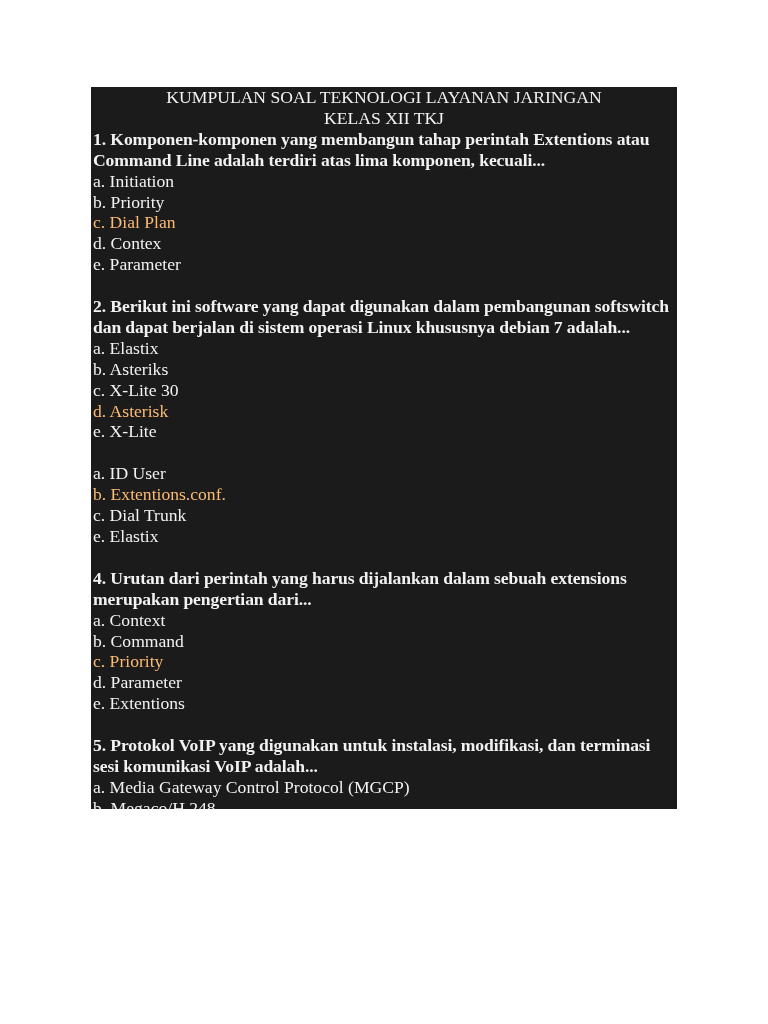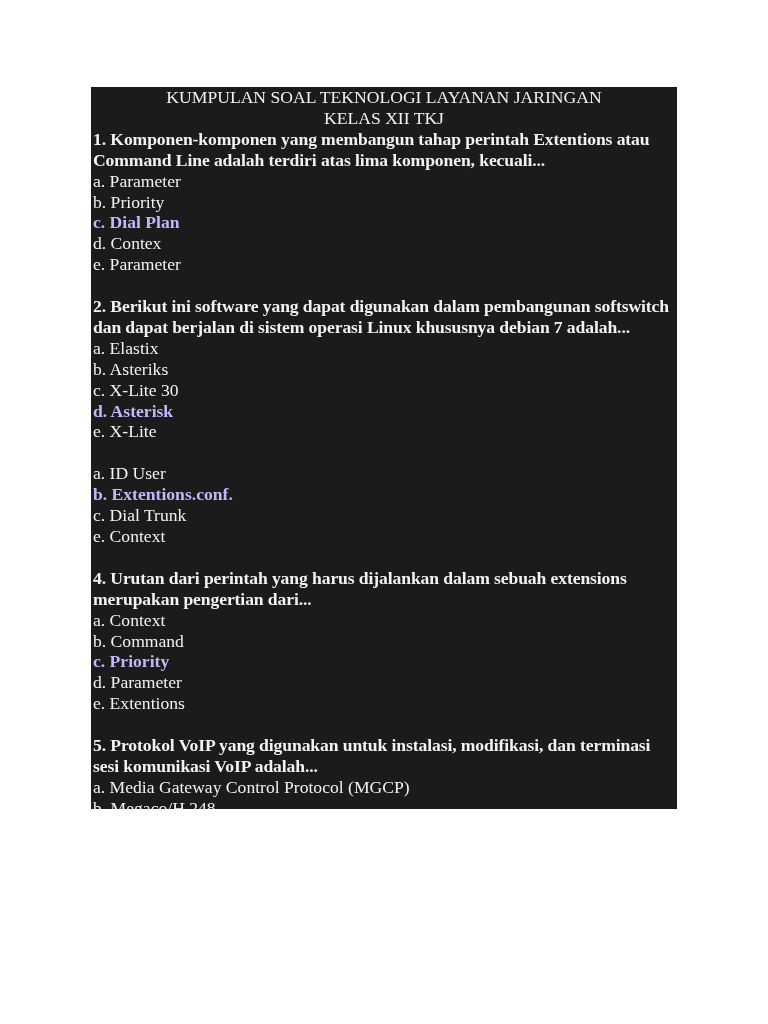--- a/index.html
+++ b/index.html
@@ -41,56 +41,56 @@
       display: block;
       white-space: normal;
       letter-spacing: -0.1px;
       font-weight: bold;
     }
     .option {
       display: block;
       white-space: nowrap;
     }
     .option.correct {
-      color: #c4b5fd;
-      font-weight: bold;
+      color: #fdba74;
+      font-weight: normal;
     }
   </style>
 </head>
 <body>
 
 <div class="page">
   <div class="title">
     <span class="title-line">KUMPULAN SOAL TEKNOLOGI LAYANAN JARINGAN</span>
     <span class="title-line">KELAS XII TKJ</span>
   </div>
 
   <div class="question">
     <span class="q-text">1. Komponen-komponen yang membangun tahap perintah Extentions atau Command Line adalah terdiri atas lima komponen, kecuali...</span>
-    <span class="option">a. Parameter</span>
+    <span class="option">a. Initiation</span>
     <span class="option">b. Priority</span>
     <span class="option correct">c. Dial Plan</span>
     <span class="option">d. Contex</span>
     <span class="option">e. Parameter</span>
   </div>
 
   <div class="question">
     <span class="q-text">2. Berikut ini software yang dapat digunakan dalam pembangunan softswitch dan dapat berjalan di sistem operasi Linux khususnya debian 7 adalah...</span>
     <span class="option">a. Elastix</span>
     <span class="option">b. Asteriks</span>
     <span class="option">c. X-Lite 30</span>
     <span class="option correct">d. Asterisk</span>
     <span class="option">e. X-Lite</span>
   </div>
 
   <div class="question">
     <span class="option">a. ID User</span>
     <span class="option correct">b. Extentions.conf.</span>
     <span class="option">c. Dial Trunk</span>
-    <span class="option">e. Context</span>
+    <span class="option">e. Elastix</span>
   </div>
 
   <div class="question">
     <span class="q-text">4. Urutan dari perintah yang harus dijalankan dalam sebuah extensions merupakan pengertian dari...</span>
     <span class="option">a. Context</span>
     <span class="option">b. Command</span>
     <span class="option correct">c. Priority</span>
     <span class="option">d. Parameter</span>
     <span class="option">e. Extentions</span>
   </div>

